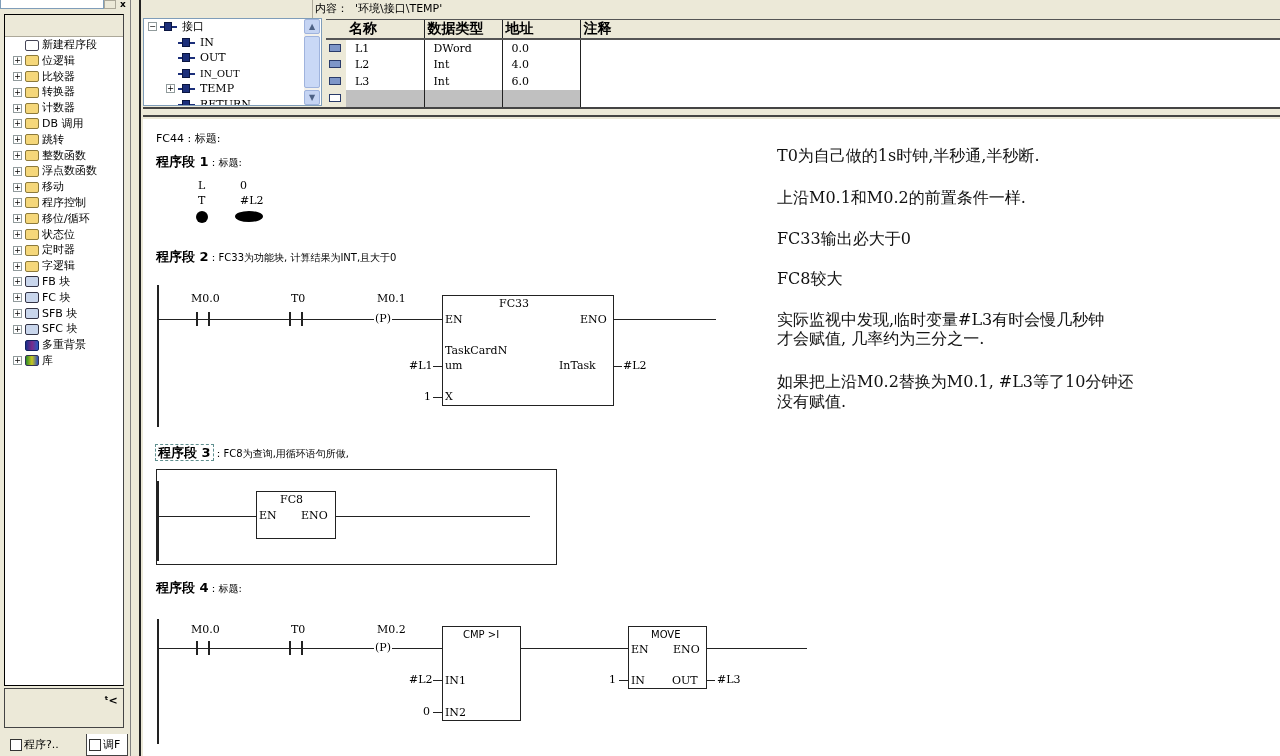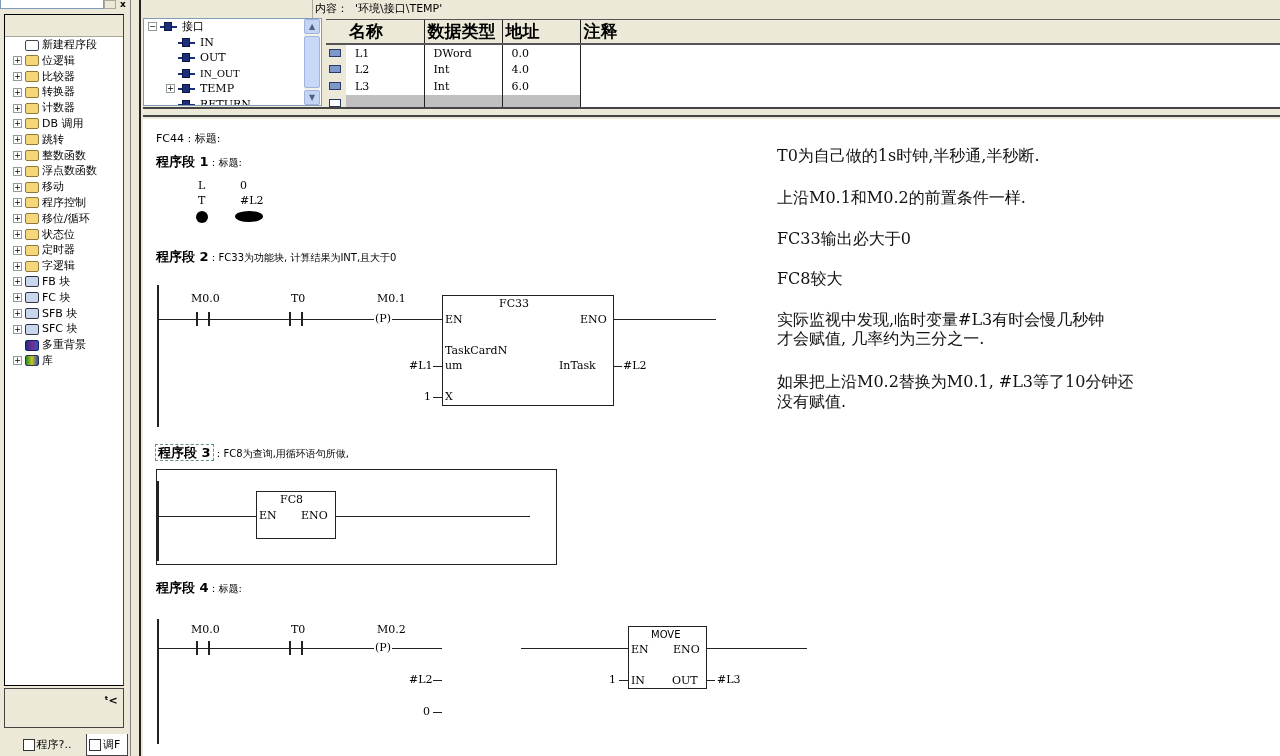--- a/index.html
+++ b/index.html
@@ -19,21 +19,21 @@
   .tree-item .noplus { display: inline-block; width: 9px; margin-right: 3px; }
   .tree-item .ico { display: inline-block; width: 14px; height: 11px; vertical-align: middle; margin-right: 3px; border: 1px solid #8c7a3c; background: #f5d77a; border-radius: 2px; font-size: 6px; line-height: 9px; text-align: center; color: #333; overflow: hidden; }
   .tree-item .ico.blk { background: #c9d6ec; border-color: #334; }
   .tree-item .ico.newnet { background: #fff; border: 1px solid #445; }
   .tree-item .ico.multi { background: linear-gradient(90deg,#1a2f8a,#7a2a8a,#2a5ac0); border-color:#102060; }
   .tree-item .ico.lib { background: linear-gradient(90deg,#2a8a2a,#c8c820,#2a4ac0); border-color:#335; }
   #left-bottom-box { position: absolute; left: 4px; top: 688px; width: 120px; height: 40px; border: 1px solid #444; background: #ece9d8; }
   #left-bottom-box .pin { position: absolute; right: 2px; top: 2px; width: 20px; height: 20px; font-size: 11px; font-weight: bold; text-align: center; line-height: 20px; }
   #left-tabs { position: absolute; left: 0; top: 734px; width: 131px; height: 22px; }
   .ltab { position: absolute; top: 0; height: 22px; line-height: 22px; font-size: 11px; padding-left: 2px; white-space: nowrap; overflow: hidden; }
-  .ltab.active { left: 8px; width: 76px; background: #ece9d8; text-align: center; }
+  .ltab.active { left: 8px; width: 76px; background: #ece9d8; }
   .ltab.inactive { left: 86px; width: 42px; border: 1px solid #444; border-top: none; background: #fff; }
   .ltab .tico { display: inline-block; width: 12px; height: 12px; border: 1px solid #333; vertical-align: middle; margin-right: 2px; background: #fff; }
 
   
   #splitter { position: absolute; left: 131px; top: 0; width: 10px; height: 756px; background: #ece9d8; border-right: 2px solid #222; }
 
   
   #iface-tree { position: absolute; left: 143px; top: 18px; width: 179px; height: 88px; background: #fff; border: 1px solid #7f9db9; overflow: hidden; }
   .if-item { position: relative; height: 15.6px; line-height: 15.6px; font-family: "DejaVu Serif", serif; font-size: 11px; white-space: nowrap; }
   .if-item .pbox { position: absolute; top: 3px; width: 9px; height: 9px; border: 1px solid #919b9c; font-size: 8px; line-height: 7px; text-align: center; background: #fff; font-family: "DejaVu Sans", sans-serif; }
@@ -42,21 +42,21 @@
   .if-item .pico b { position: absolute; top: 4px; height: 2px; background: #1c2f7a; }
   .if-item .lbl { position: absolute; }
   #iface-scroll { position: absolute; left: 304px; top: 19px; width: 16px; height: 86px; background: #f3f1ec; }
   #iface-scroll .arr { position: absolute; left: 0; width: 16px; height: 15px; background: #c5d4f3; border: 1px solid #9fb3dd; border-radius: 2px; font-size: 8px; color: #4d6185; text-align: center; line-height: 13px; }
   #iface-scroll .thumb { position: absolute; left: 0; top: 17px; width: 16px; height: 52px; background: #c9d8f6; border: 1px solid #9fb3dd; border-radius: 2px; }
 
   
   #content-label { position: absolute; left: 312px; top: 0; width: 968px; height: 18px; line-height: 18px; font-size: 11px; padding-left: 2px; white-space: pre; background: #ece9d8; border-left: 1px solid #aca899; }
   #var-table-wrap { position: absolute; left: 326px; top: 19px; width: 954px; height: 88px; background: #fff; border-top: 1px solid #555; }
   #var-table { border-collapse: collapse; font-family: "DejaVu Serif", serif; font-size: 11px; }
-  #var-table th { height: 16px; background: #ece9d8; border-bottom: 2px solid #555; border-right: 1px solid #222; text-align: left; font-weight: bold; padding-left: 3px; font-family: "DejaVu Sans", sans-serif; font-size: 17px; }
+  #var-table th { height: 16px; background: #ece9d8; border-bottom: 2px solid #555; border-right: 1px solid #222; text-align: left; font-weight: bold; padding-left: 3px; font-family: "DejaVu Sans", sans-serif; font-size: 14px; }
   #var-table td { height: 17px; padding-left: 9px; border-right: 1px solid #222; white-space: nowrap; }
   #var-table td.ic { width: 20px; padding: 0 0 0 3px; border-right: none; background: #ece9d8; }
   #var-table td.ic span { display: inline-block; width: 12px; height: 8px; border: 1px solid #2a3b6a; background: #7e96c8; }
   #var-table td.ic span.empty { background: #fff; }
   #var-table tr.newrow td.fill { background: #c0c0c0; }
   #table-bottom { position: absolute; left: 143px; top: 107px; width: 1137px; height: 10px; background: #ece9d8; border-top: 2px solid #444; border-bottom: 2px solid #444; }
 
   
   #editor { position: absolute; left: 143px; top: 119px; width: 1137px; height: 637px; background: #fff; }
   .mono { font-family: "DejaVu Serif", serif; font-size: 11px; }
@@ -298,20 +298,25 @@
   </div>
   <div class="rail" style="left:14px;top:500px;height:125px"></div>
   <div class="hline" style="left:14px;top:529px;width:285px"></div>
   <div class="abs mono" style="left:48px;top:504px">M0.0</div>
   <div class="contact" style="left:53px;top:522px"></div>
   <div class="abs mono" style="left:148px;top:504px">T0</div>
   <div class="contact" style="left:146px;top:522px"></div>
   <div class="abs mono" style="left:234px;top:504px">M0.2</div>
   <div class="coil" style="left:231px;top:521px">(P)</div>
 
+  <div class="fbox" style="left:299px;top:507px;width:79px;height:95px">
+    <div class="abs" style="left:20px;top:2px;font-size:10px">CMP &gt;I</div>
+    <div class="abs mono" style="left:2px;top:47px">IN1</div>
+    <div class="abs mono" style="left:2px;top:79px">IN2</div>
+  </div>
   <div class="abs mono" style="left:266px;top:554px">#L2</div>
   <div class="hline" style="left:290px;top:561px;width:9px"></div>
   <div class="abs mono" style="left:280px;top:586px">0</div>
   <div class="hline" style="left:290px;top:593px;width:9px"></div>
 
   <div class="hline" style="left:378px;top:529px;width:107px"></div>
   <div class="fbox" style="left:485px;top:507px;width:79px;height:63px">
     <div class="abs" style="left:22px;top:2px;font-size:10px">MOVE</div>
     <div class="abs mono" style="left:2px;top:16px">EN</div>
     <div class="abs mono" style="left:44px;top:16px">ENO</div>

